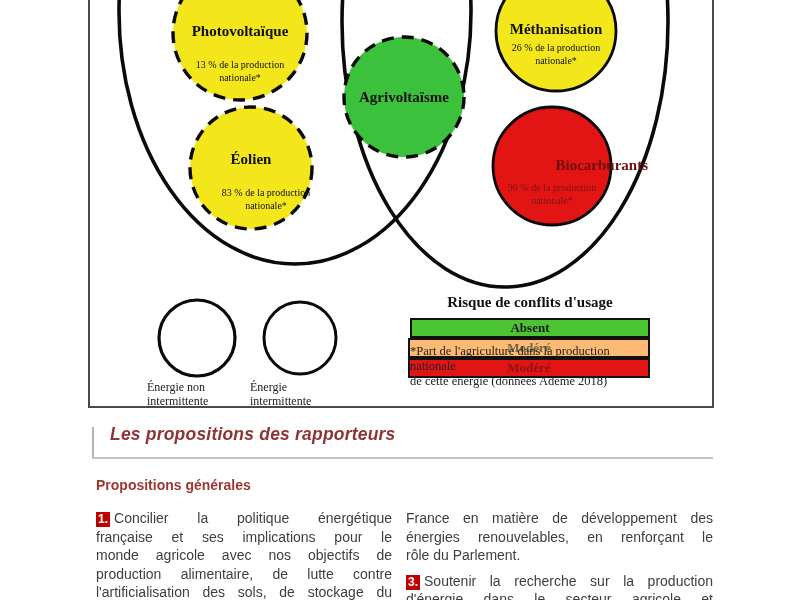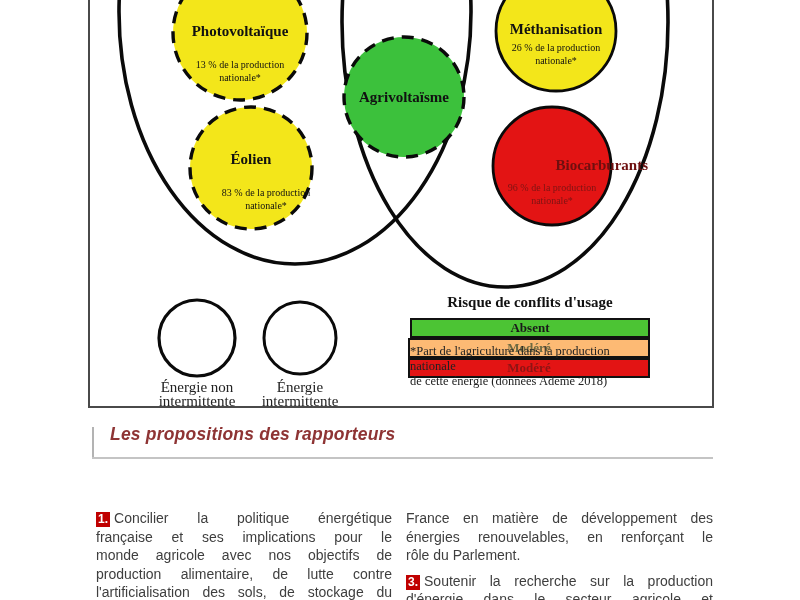--- a/index.html
+++ b/index.html
@@ -27,22 +27,22 @@
   .risk-cell { flex:1; border:2px solid #111; margin-left:-2px; display:flex;
                align-items:center; justify-content:center;
                font-size:13px; font-weight:bold; }
   .risk-cell:first-child { margin-left:0; }
   .risk-absent { color:#1a1a1a; }
   .risk-modere { color:#6e6a42; }
   .risk-eleve  { color:#8e1414; }
   .risk-footnote { font-size:12.5px; line-height:15px; color:#222; text-align:left; }
 
   
-  .int-label { position:absolute; text-align:center; font-family:"Liberation Serif", serif;
-               font-size:15px; line-height:14px; color:#222; }
+  .int-label { position:absolute; text-align:left; font-family:"Liberation Serif", serif;
+               font-size:12px; line-height:14px; color:#222; }
 
   
   .v-rule { position:absolute; left:92px; top:427px; width:2px; height:31px; background:#b3b3b3; }
   .h-rule { position:absolute; left:92px; top:457px; width:621px; height:2px; background:#c4c4c4; }
   .section-heading { position:absolute; left:110px; top:424px; font-size:17.5px;
                      font-style:italic; font-weight:bold; color:#8e3434; letter-spacing:0.2px; }
   .sub-heading { position:absolute; left:96px; top:477px; font-size:14px;
                  font-weight:bold; color:#9c3634; }
 
   
@@ -123,20 +123,21 @@
     <div>intermittente</div>
   </div>
   <div class="int-label" style="left:250px; top:380px; width:100px;">
     <div>Énergie</div>
     <div>intermittente</div>
   </div>
 
   <div class="v-rule"></div>
   <div class="section-heading">Les propositions des rapporteurs</div>
   <div class="h-rule"></div>
+  <div class="sub-heading">Propositions générales</div>
 
   <div class="col col-left">
     <div class="tline">
       <span class="numbox">1.</span><span>Concilier la politique énergétique</span>
     </div>
     <div class="tline">française et ses implications pour le</div>
     <div class="tline">monde agricole avec nos objectifs de</div>
     <div class="tline">production alimentaire, de lutte contre</div>
     <div class="tline">l'artificialisation des sols, de stockage du</div>
   </div>

